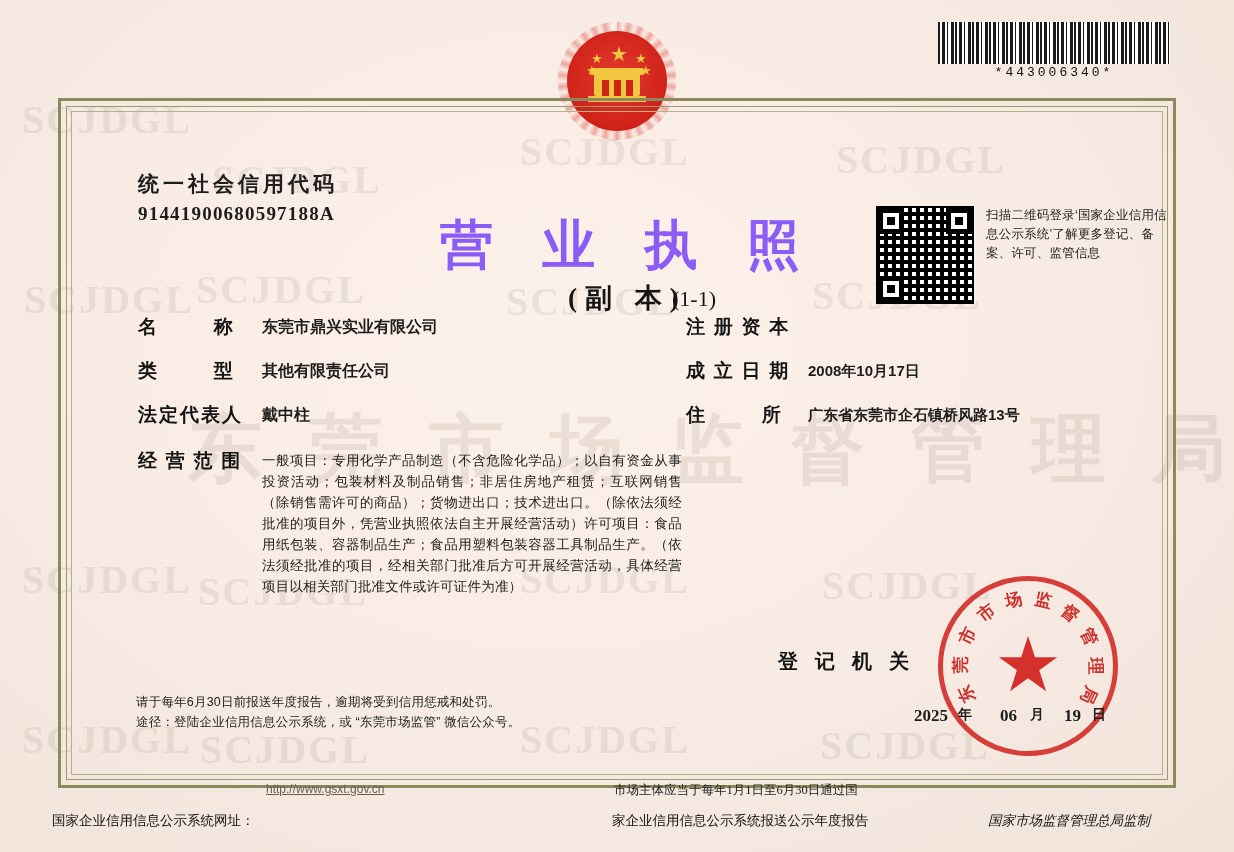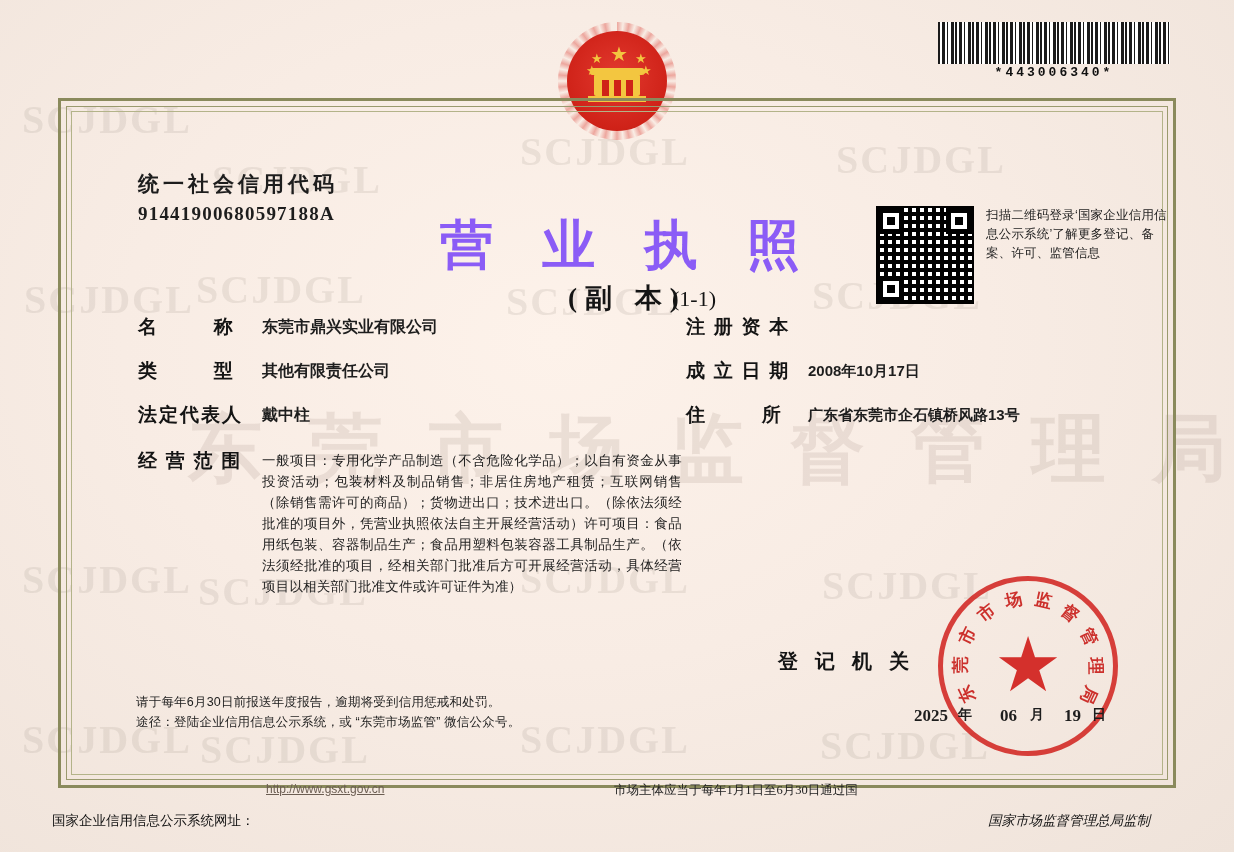--- a/index.html
+++ b/index.html
@@ -83,21 +83,21 @@
     color: rgba(168, 150, 140, 0.20);
     white-space: nowrap;
     letter-spacing: 14px;
     font-family: "Liberation Serif", serif;
   }
 
   
   .barcode {
     position: absolute;
     left: 938px; top: 22px;
-    width: 232px; height: 48px; font-weight: bold;
+    width: 232px; height: 48px;
   }
   .barcode .bars {
     width: 232px; height: 42px;
     background: repeating-linear-gradient(90deg,
       #1a1a1a 0px, #1a1a1a 2px, #ffffff 2px, #ffffff 4px,
       #1a1a1a 4px, #1a1a1a 7px, #ffffff 7px, #ffffff 9px,
       #1a1a1a 9px, #1a1a1a 10px, #ffffff 10px, #ffffff 13px,
       #1a1a1a 13px, #1a1a1a 16px, #ffffff 16px, #ffffff 17px);
   }
   .barcode .code-text {
@@ -561,15 +561,16 @@
 
   <div class="note note1">请于每年6月30日前报送年度报告，逾期将受到信用惩戒和处罚。</div>
   <div class="note note2">途径：登陆企业信用信息公示系统，或 “东莞市场监管” 微信公众号。</div>
 
   <div class="url-center">http://www.gsxt.gov.cn</div>
   <div class="bottom-mid">
     <div>市场主体应当于每年1月1日至6月30日通过国</div>
   </div>
 
   <div class="outer-bottom ob-left">国家企业信用信息公示系统网址：</div>
+  <div class="outer-bottom ob-mid">家企业信用信息公示系统报送公示年度报告</div>
   <div class="outer-bottom ob-right">国家市场监督管理总局监制</div>
 
 </div>
 
 </body></html>

